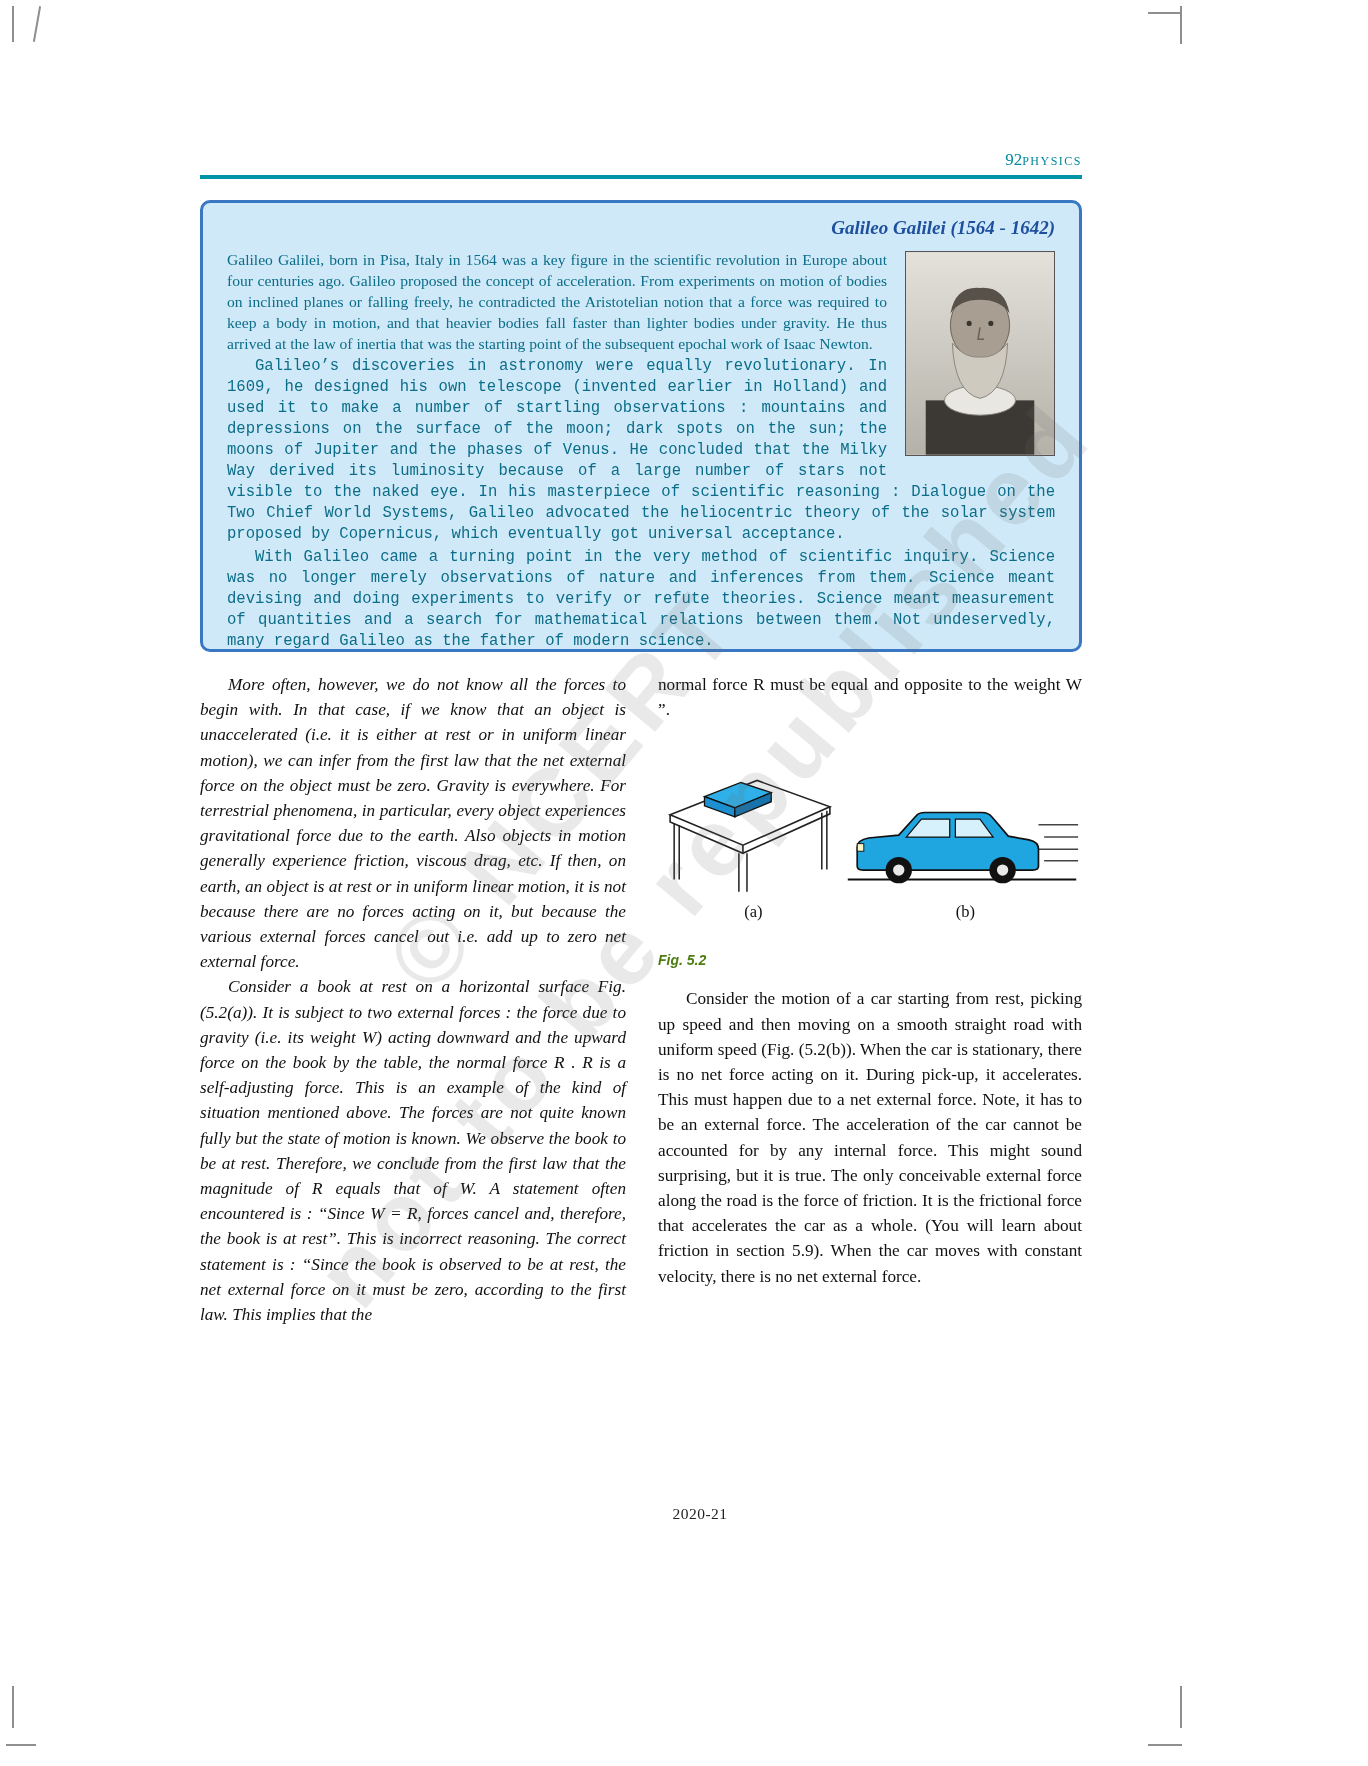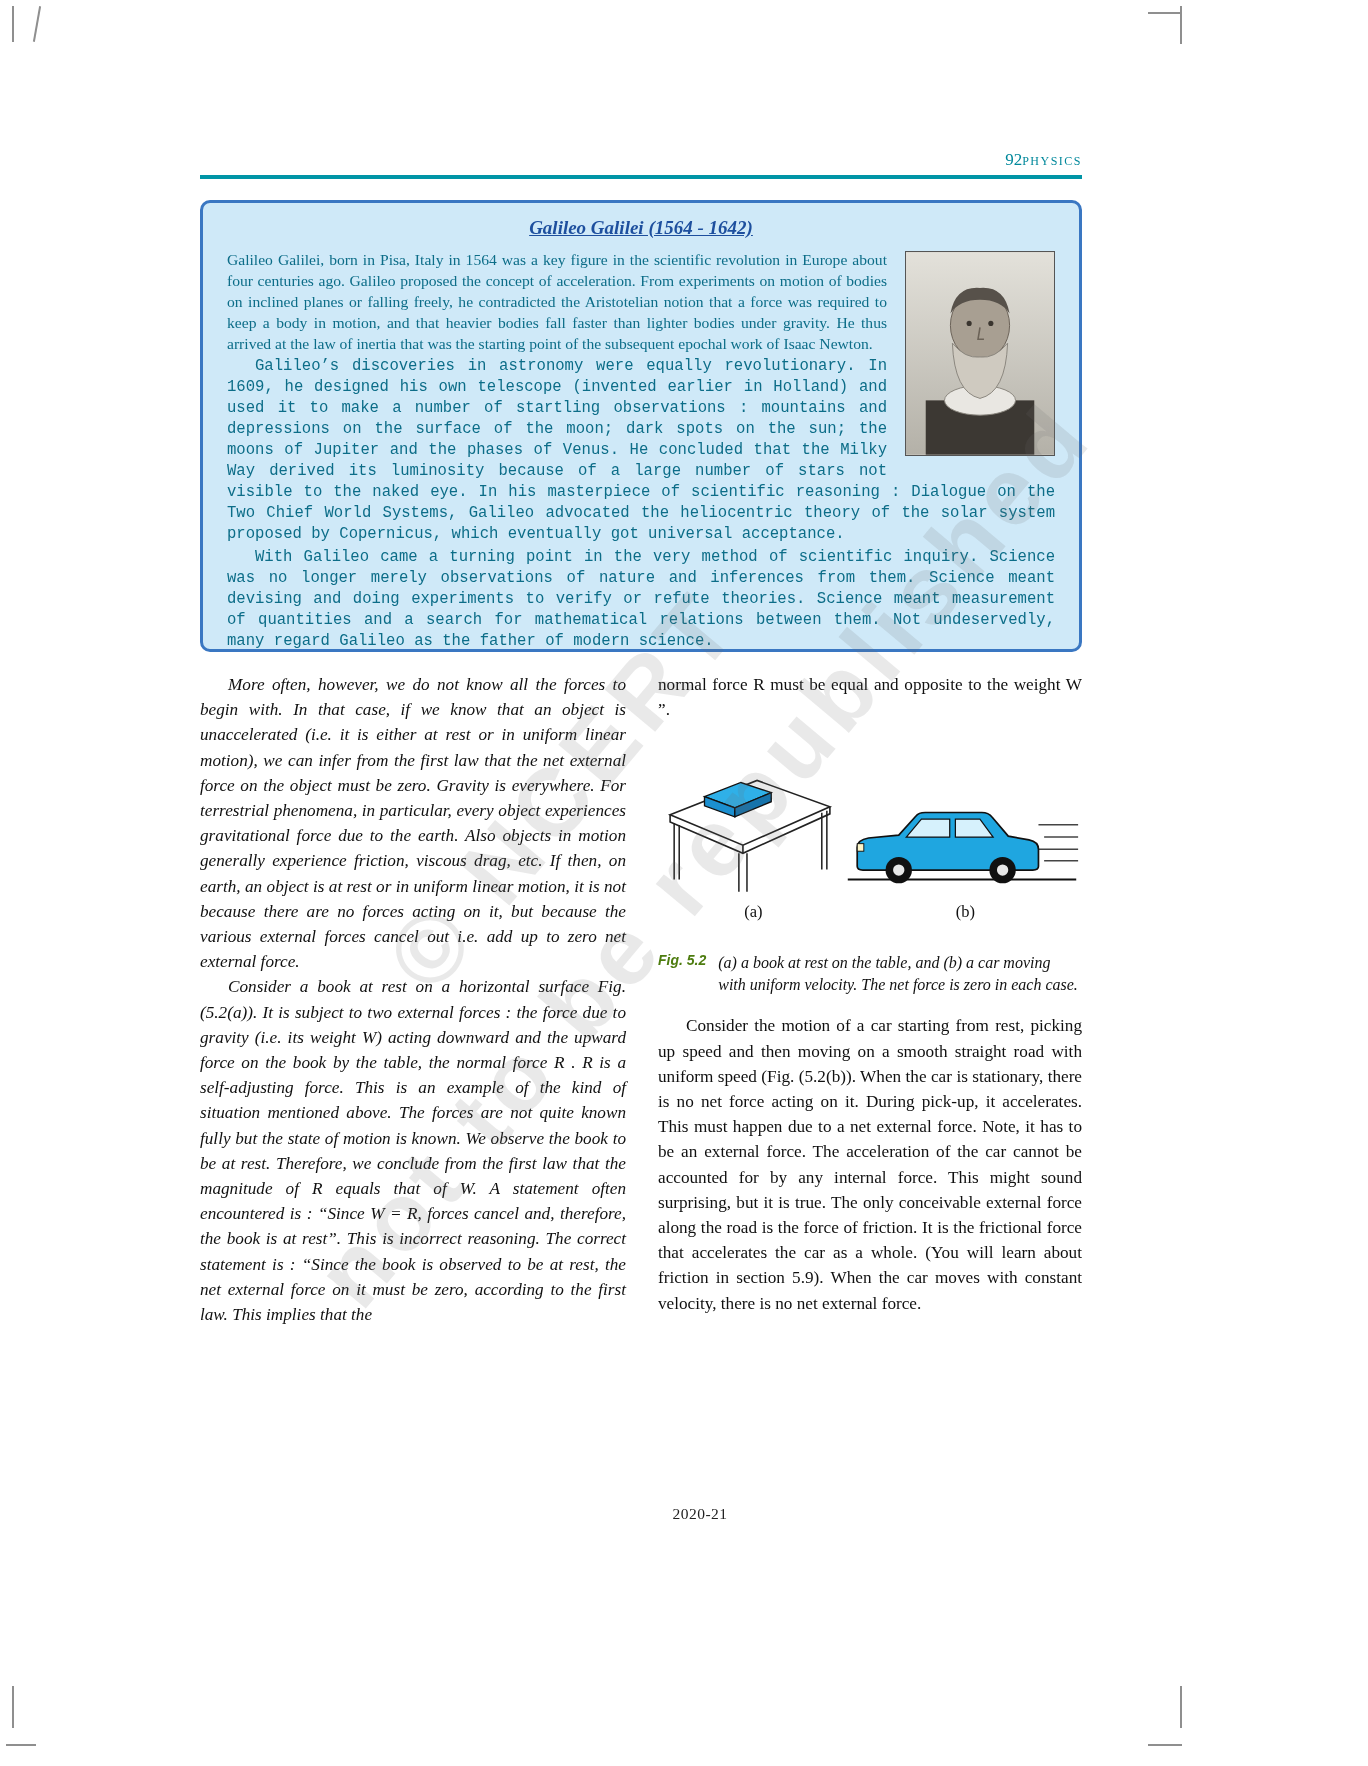--- a/index.html
+++ b/index.html
@@ -41,22 +41,22 @@
     background:#0095a6;
   }
 
   
   .galileo-box{
     position:absolute; left:200px; top:200px; width:882px; height:452px;
     box-sizing:border-box; background:#cfe9f8; border:3px solid #3a77c2;
     border-radius:10px; padding:12px 24px 12px 24px; overflow:hidden;
   }
   .box-title{
-    margin:2px 0 10px 0; text-align:center; font-size:19px;
-    font-weight:bold; font-style:italic; color:#1d4f9e;text-decoration:underline;
+    margin:2px 0 10px 0; text-align:right; font-size:19px;
+    font-weight:bold; font-style:italic; color:#1d4f9e;
   }
   .box-body{ color:#0c6d88; font-size:15.6px; line-height:21px; text-align:justify; }
   .box-body p{ margin:0; }
   .box-body p + p{ text-indent:28px; margin-top:2px;font-family:Liberation Mono, monospace; }
   .portrait{
     float:right; width:150px; height:205px; margin:2px 0 10px 18px;
     border:1px solid #555; box-sizing:border-box; background:#d6d3cc;
   }
   .portrait svg{ display:block; width:100%; height:100%; }
 
@@ -185,21 +185,20 @@
         </svg>
       </div>
 
       <div class="fig-sublabels">
         <span class="la">(a)</span>
         <span class="lb">(b)</span>
       </div>
 
       <figcaption class="figcap">
         <span class="fig-num">Fig. 5.2</span>
-        <span class="fig-text">(a) a book at rest on the table, and (b) a car moving with uniform velocity. The net force is zero in each case.</span>
       </figcaption>
     </figure>
 
     <p class="indent after-fig">Consider the motion of a car starting from rest, picking up speed and then moving on a smooth straight road with uniform speed (Fig. (5.2(b)).  When the car is stationary, there is no net force acting on it. During pick-up, it accelerates. This must happen due to a net external force. Note, it has to be an external force. The acceleration of the car cannot be accounted for by any internal force.  This might sound surprising, but it is true.  The only conceivable external force along the road is the force of friction.  It is the frictional force that accelerates the car as a whole.  (You will learn about friction in section 5.9).  When the car moves with constant velocity, there is no net external force.</p>
   </div>
 
   <div class="page-footer">
     <span>2020-21</span>
   </div>
 

